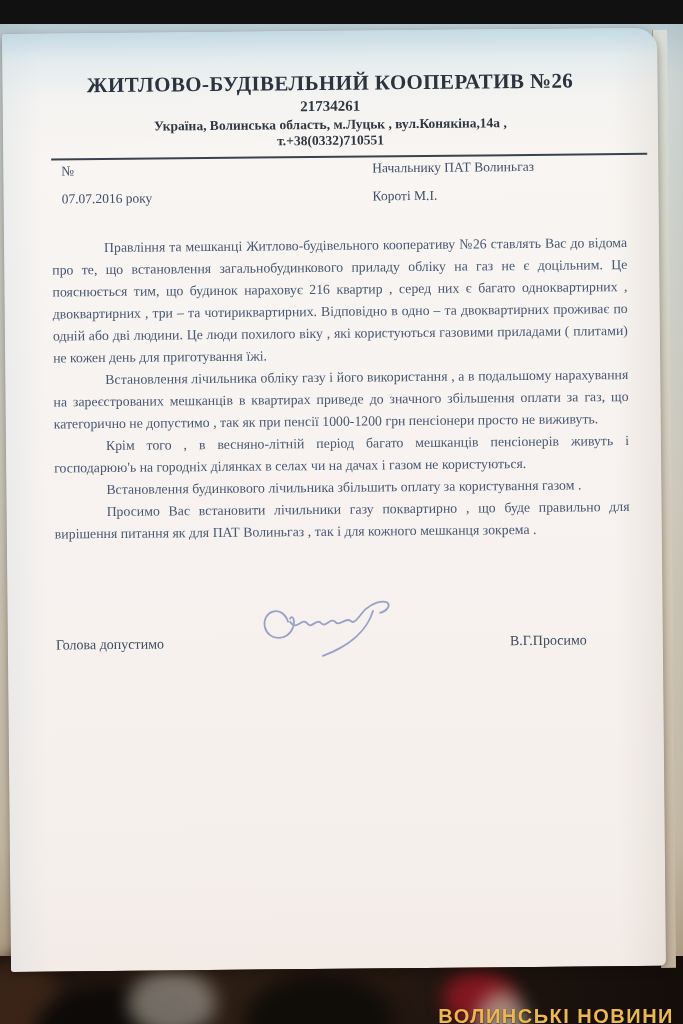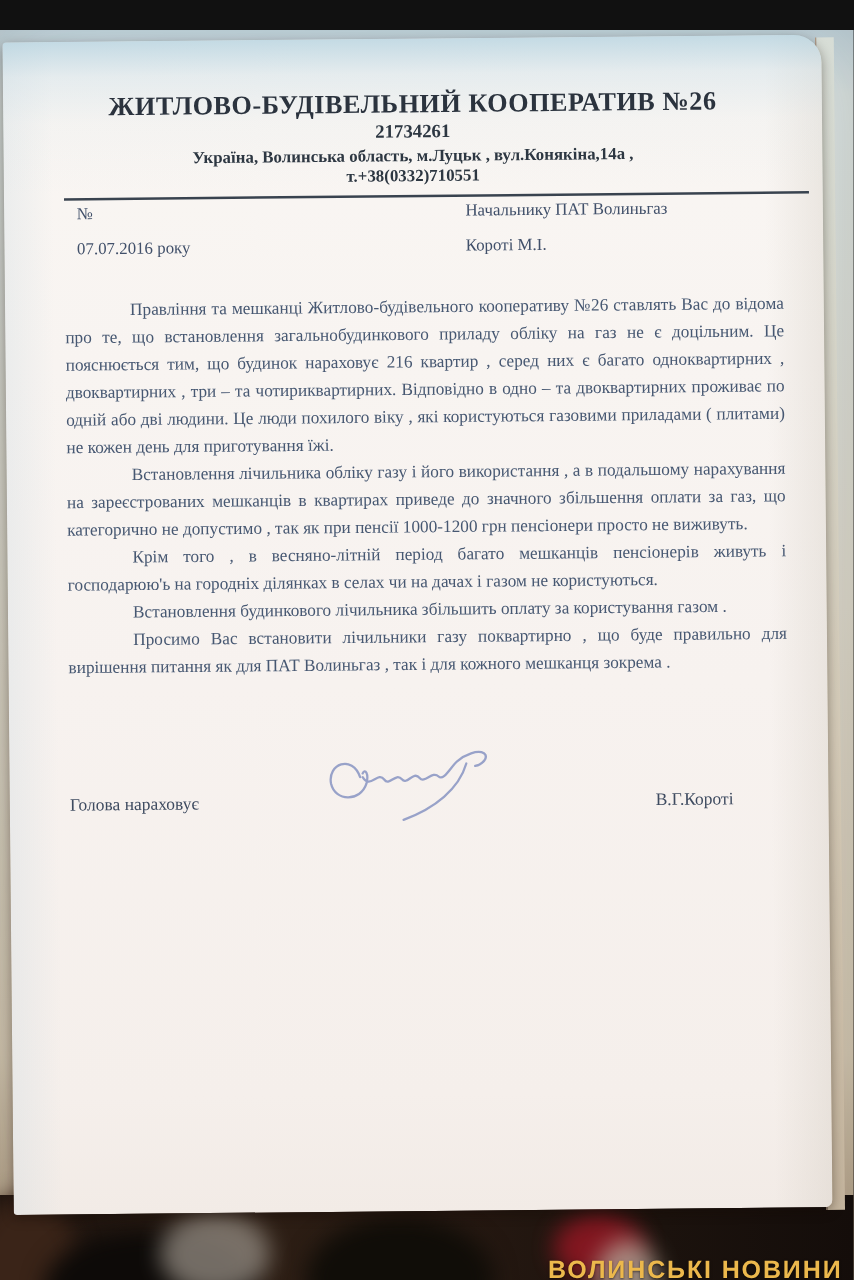--- a/index.html
+++ b/index.html
@@ -110,27 +110,27 @@
 
     <div class="letter-body">
       <p>Правління та мешканці Житлово-будівельного кооперативу №26 ставлять Вас до відома про те, що встановлення загальнобудинкового приладу обліку на газ не є доцільним. Це пояснюється тим, що будинок нараховує 216 квартир , серед них є багато одноквартирних , двоквартирних ,  три – та чотириквартирних. Відповідно в одно – та двоквартирних проживає по одній або дві людини. Це люди похилого віку , які користуються газовими приладами ( плитами) не кожен день для приготування їжі.</p>
       <p>Встановлення лічильника обліку газу і його використання , а в подальшому нарахування  на зареєстрованих мешканців в квартирах приведе до значного збільшення оплати за газ, що категорично не допустимо , так як при пенсії 1000-1200 грн пенсіонери просто не виживуть.</p>
       <p>Крім того , в весняно-літній період багато мешканців  пенсіонерів живуть і господарюю'ь на городніх ділянках в селах чи на дачах і газом не користуються.</p>
       <p>Встановлення будинкового лічильника збільшить оплату за користування газом .</p>
       <p>Просимо Вас встановити лічильники газу поквартирно , що буде правильно для вирішення питання як для ПАТ Волиньгаз , так і для кожного мешканця зокрема .</p>
     </div>
 
     <div class="signoff">
-      <span>Голова нараховує</span>
+      <span>Голова допустимо</span>
       <svg class="sig-svg" viewBox="0 0 160 75">
         <g fill="none" stroke="#8894c2" stroke-width="1.8" stroke-linecap="round" opacity="0.85">
           <path d="M36,36 C30,18 10,25 13,41 C16,55 36,56 41,41 C43,33 40,29 38,33 M38,36 C44,46 50,31 55,38 C59,44 64,32 69,38 C73,43 78,31 83,37 C87,42 93,31 98,36 C102,40 108,28 113,24 C119,19 129,15 134,18 C138,21 133,27 127,28"></path>
           <path d="M120,26 C114,46 95,61 70,70"></path>
         </g>
       </svg>
-      <span>В.Г.Короті</span>
+      <span>В.Г.Просимо</span>
     </div>
 
   </div>
 
   <div class="watermark">ВОЛИНСЬКІ НОВИНИ</div>
 
 </div>
 
 </body></html>

